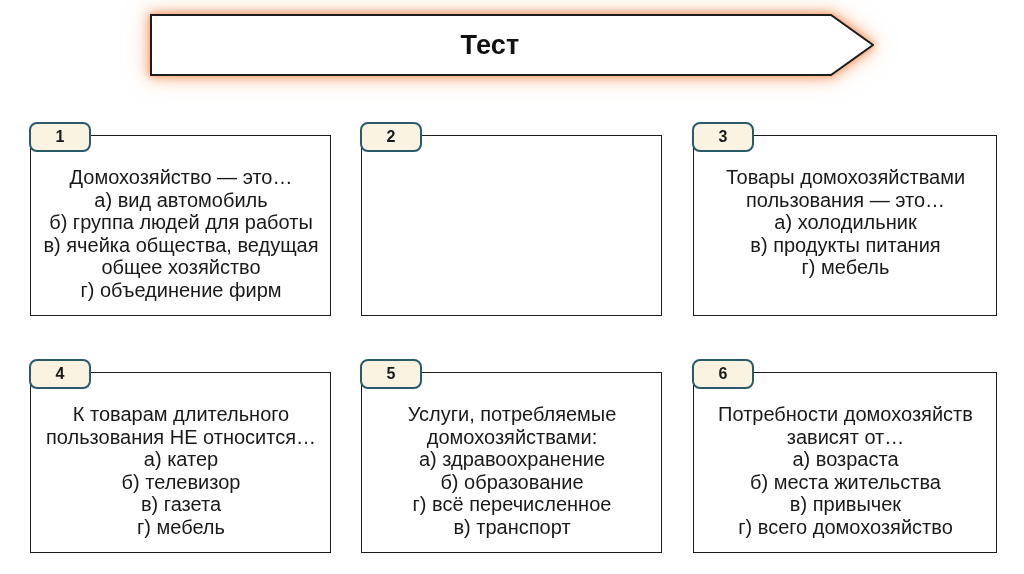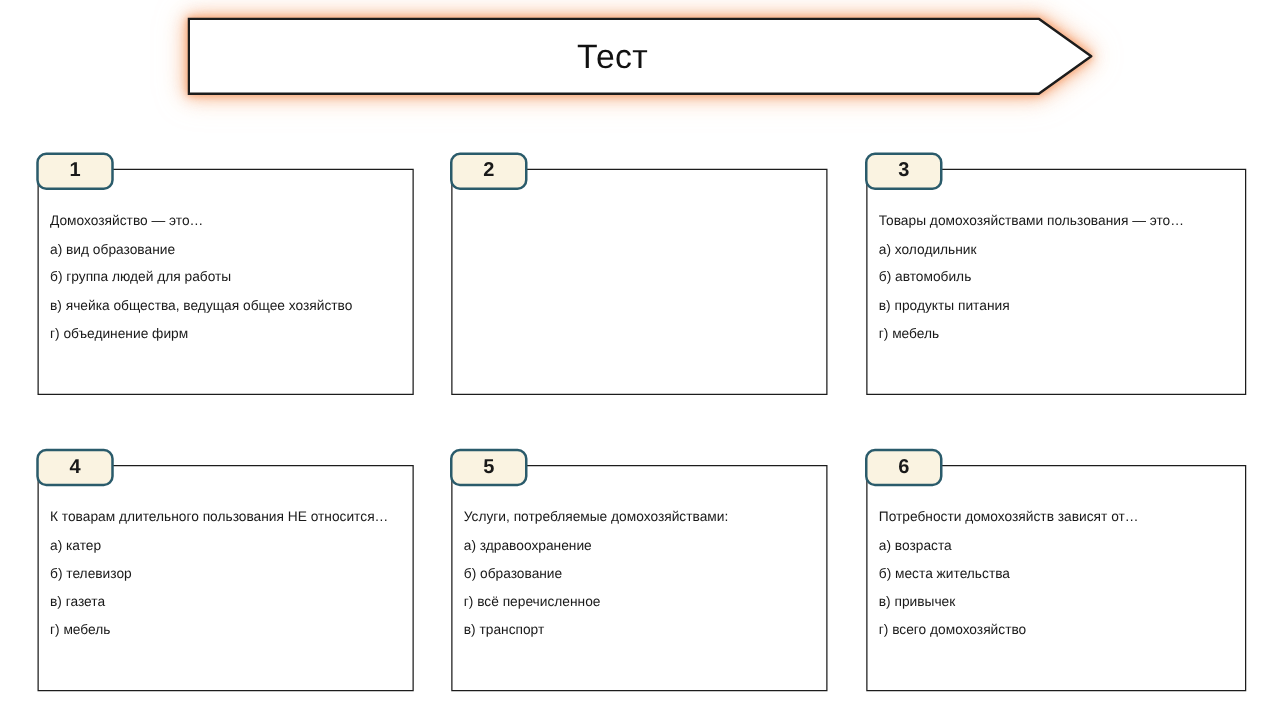--- a/index.html
+++ b/index.html
@@ -15,21 +15,21 @@
     position:absolute;left:150px;top:14px;width:724px;height:62px;
   }
   .banner-svg{
     filter:drop-shadow(0 0 3px rgba(246,160,112,0.95))
            drop-shadow(0 0 6px rgba(246,170,125,0.8))
            drop-shadow(0 0 10px rgba(248,185,145,0.55));
   }
   .banner-title{
     position:absolute;left:0;top:0;width:680px;height:62px;
     display:flex;align-items:center;justify-content:center;
-    font-size:27px;font-weight:normal;color:#111111;
+    font-size:27px;font-weight:bold;color:#111111;
     letter-spacing:0.2px;
   }
 
   
   .card{
     position:absolute;
     background:#ffffff;
     border:1.6px solid #1c1c1c;
     box-sizing:border-box;
   }
@@ -47,56 +47,55 @@
     border-radius:8px;
     box-sizing:border-box;
     display:flex;align-items:center;justify-content:center;
     font-size:16px;font-weight:bold;color:#191919;
     z-index:2;
   }
 
   .card-body{
     position:absolute;left:0;top:16px;right:0;bottom:0;
     padding:14px 8px 0 9px;
-    font-size:11px;line-height:22.5px;
+    font-size:20px;line-height:22.5px;text-align:center;
   }
   .question{margin:0;}
   .option{margin:0;}
 </style>
 </head>
 <body>
 
 <div class="banner-wrap">
   <svg class="banner-svg" width="724" height="62" viewBox="0 0 724 62">
     <polygon points="1,1 681,1 723,31 681,61 1,61" fill="#ffffff" stroke="#1c1c1c" stroke-width="2"></polygon>
   </svg>
   <div class="banner-title">Тест</div>
 </div>
 
 <div class="card row1 col1">
   <div class="tab">1</div>
   <div class="card-body">
     <p class="question">Домохозяйство — это…</p>
-    <p class="option">а) вид образование</p>
+    <p class="option">а) вид автомобиль</p>
     <p class="option">б) группа людей для работы</p>
     <p class="option">в) ячейка общества, ведущая общее хозяйство</p>
     <p class="option">г) объединение фирм</p>
   </div>
 </div>
 
 <div class="card row1 col2">
   <div class="tab">2</div>
 </div>
 
 <div class="card row1 col3">
   <div class="tab">3</div>
   <div class="card-body">
     <p class="question">Товары домохозяйствами пользования — это…</p>
     <p class="option">а) холодильник</p>
-    <p class="option">б) автомобиль</p>
     <p class="option">в) продукты питания</p>
     <p class="option">г) мебель</p>
   </div>
 </div>
 
 <div class="card row2 col1">
   <div class="tab">4</div>
   <div class="card-body">
     <p class="question">К товарам длительного пользования НЕ относится…</p>
     <p class="option">а) катер</p>

